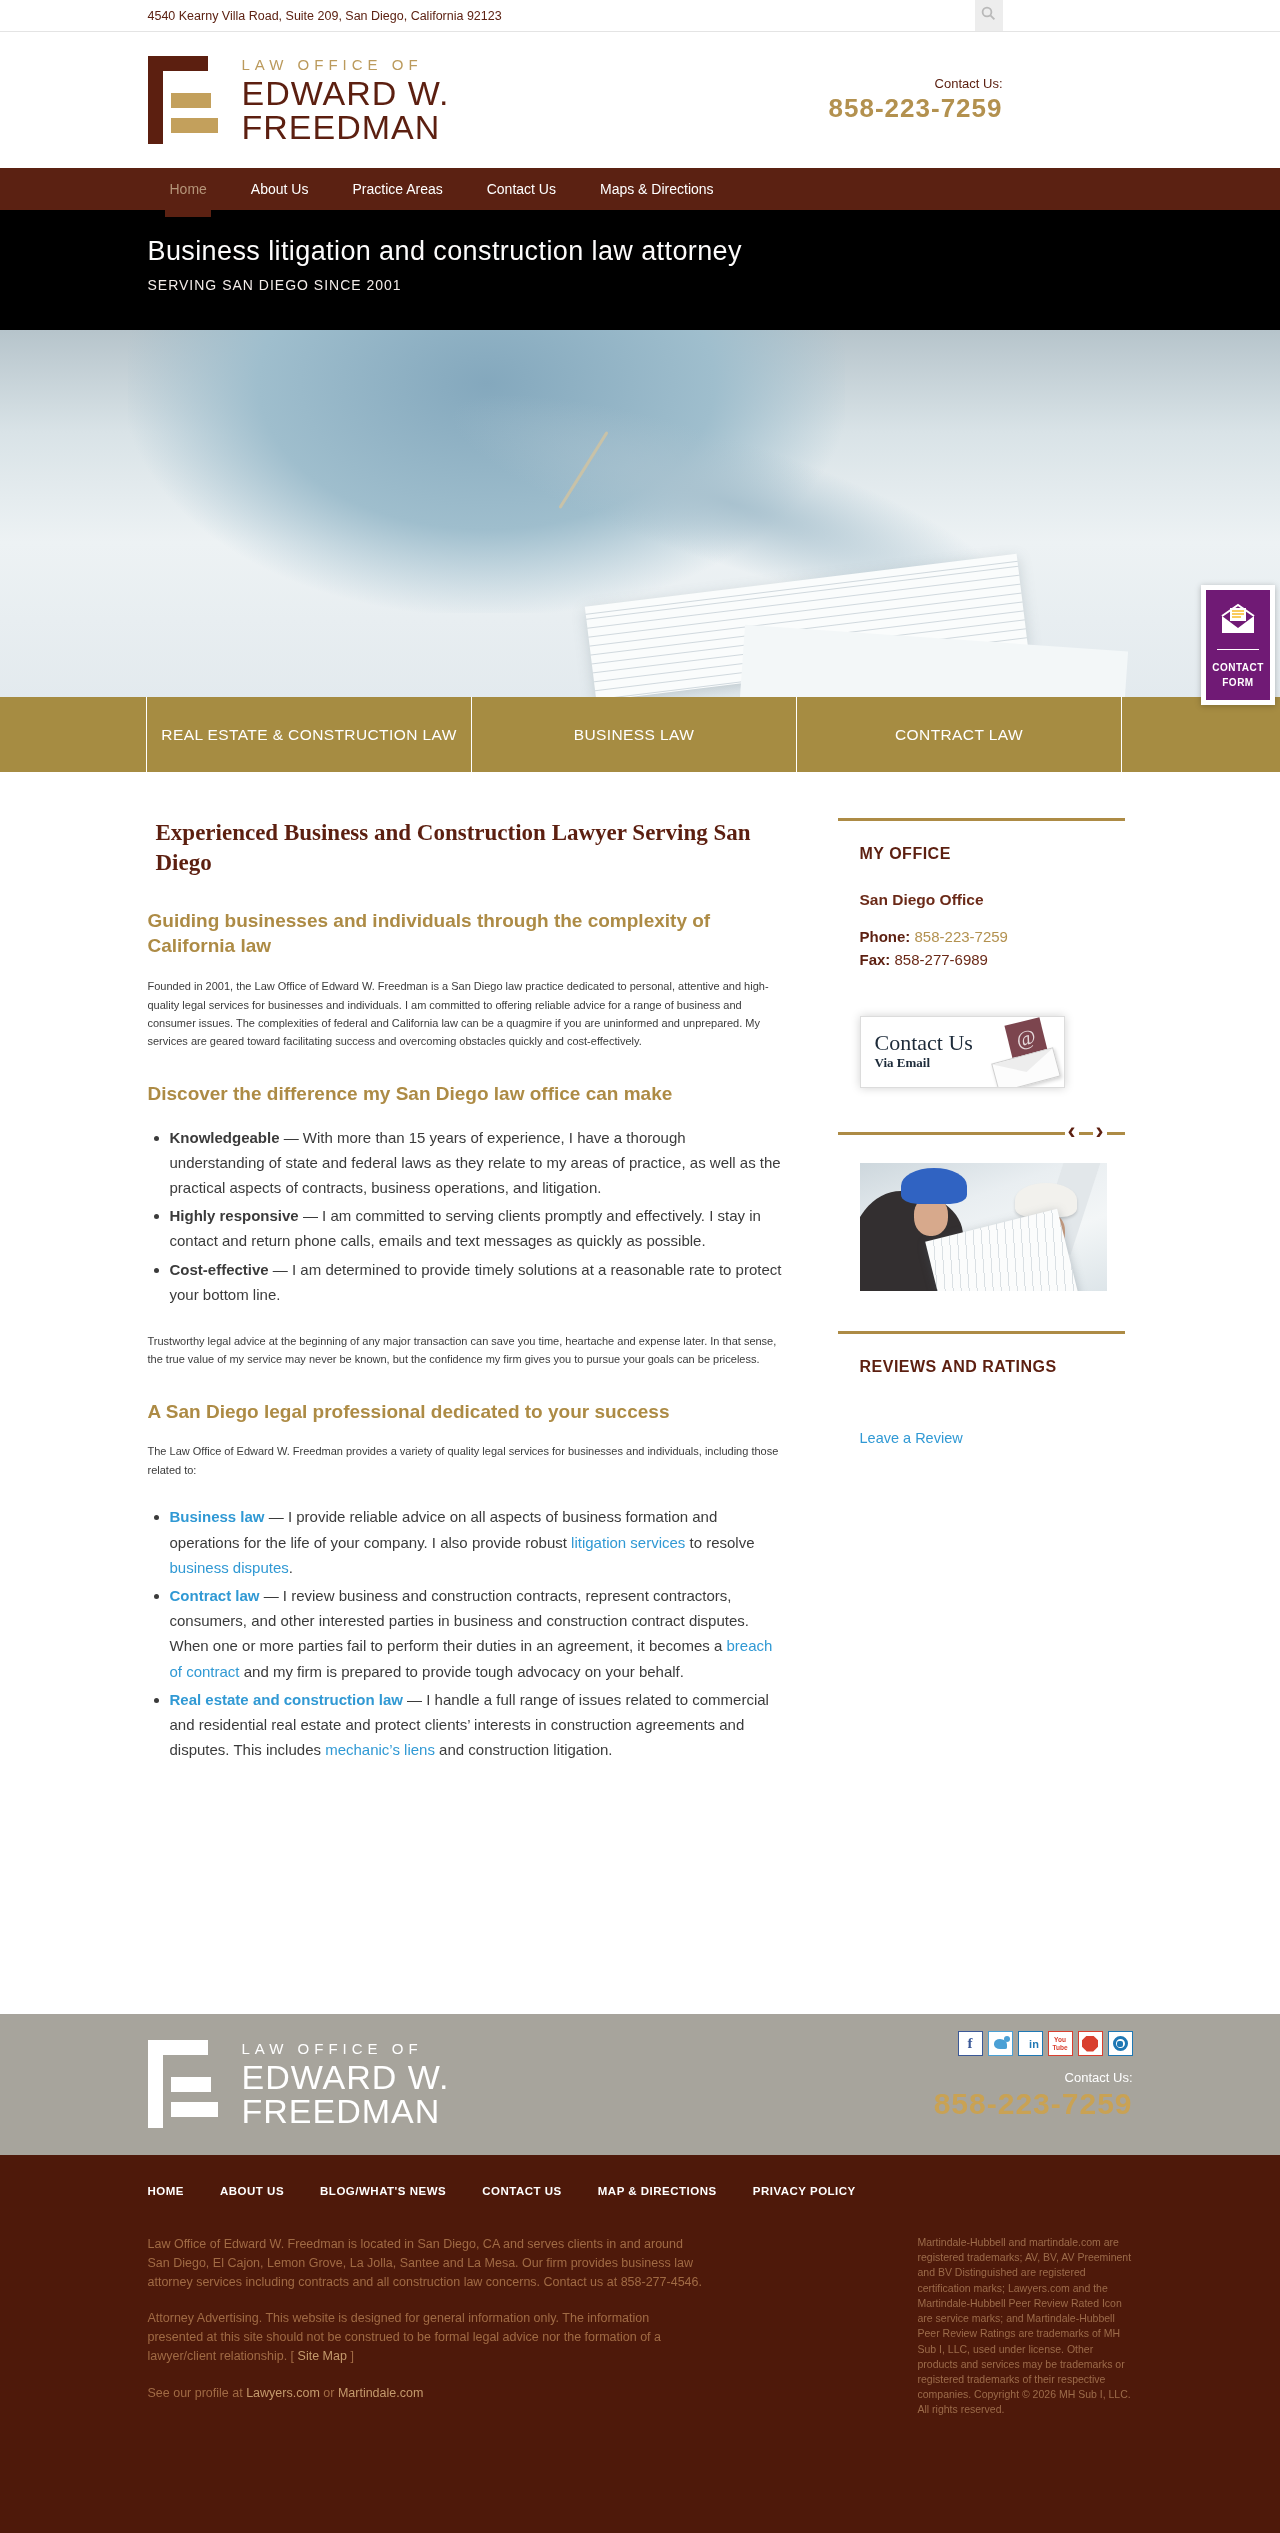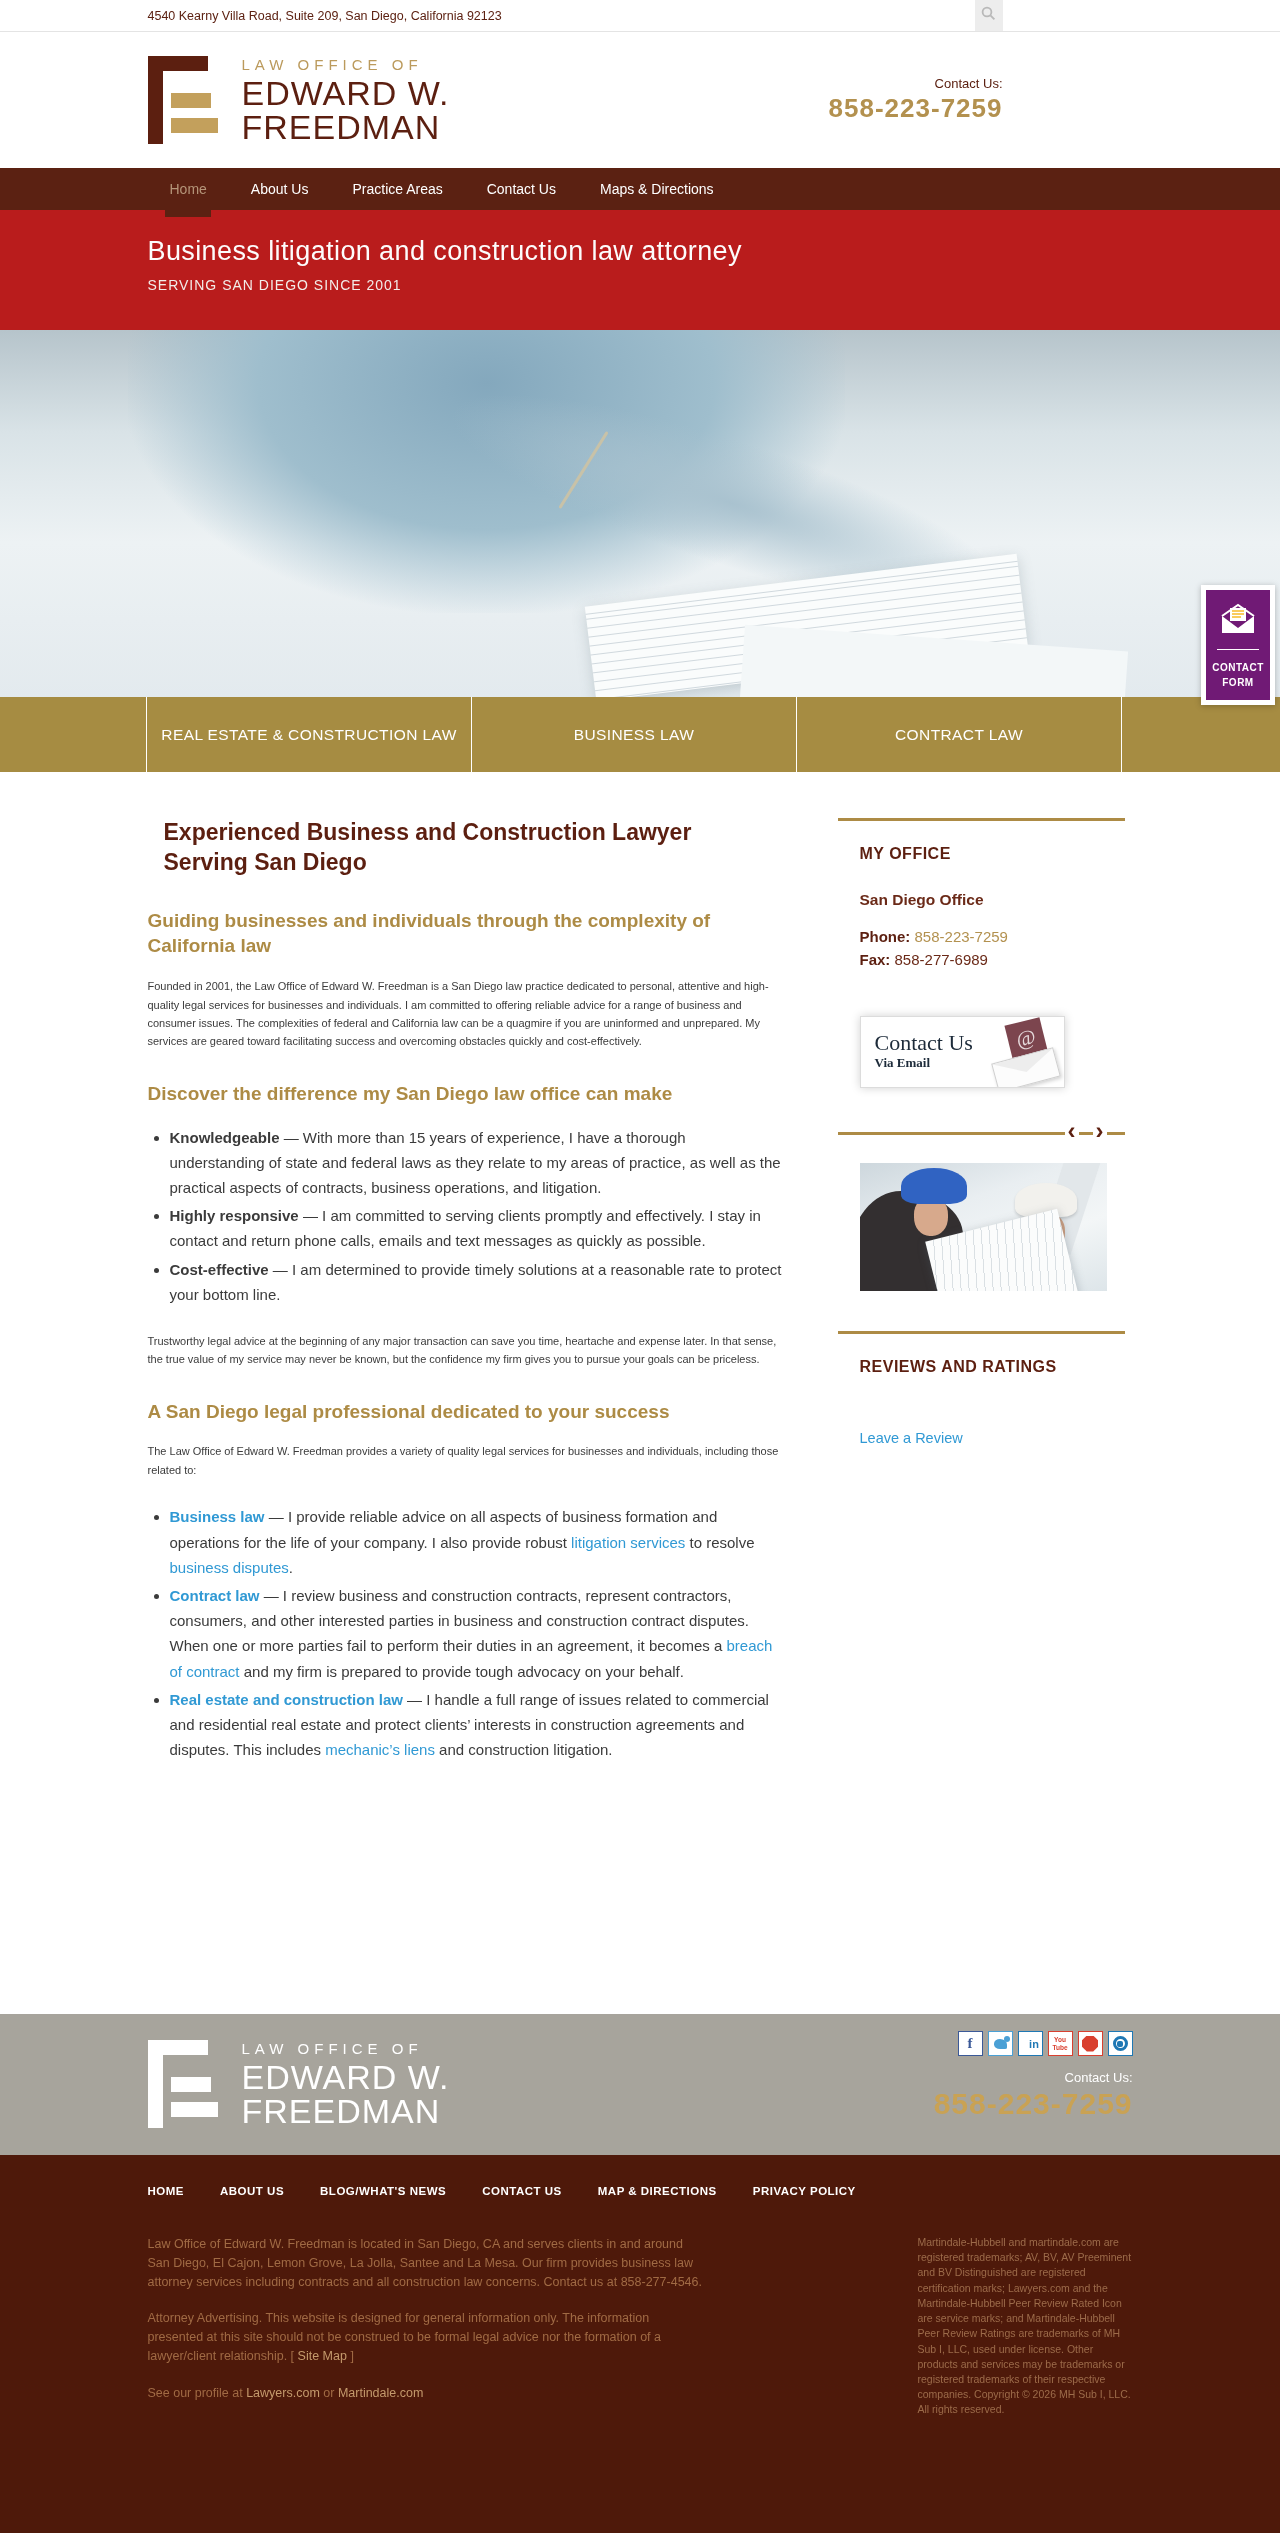--- a/index.html
+++ b/index.html
@@ -35,21 +35,21 @@
 
   
   .nav { height:42px; background:#5b2112; position:relative; z-index:5; }
   .nav .container { display:flex; height:100%; }
   .nav-item { color:#fff; font-size:14px; line-height:42px; padding:0 22px; position:relative; cursor:pointer; text-decoration:none; }
   .nav-item.active { color:#b59579; }
   .nav-item.active::after { content:""; position:absolute; left:50%; transform:translateX(-50%);
     bottom:-7px; width:46px; height:7px; background:#5b2112; }
 
   
-  .hero { height:120px; background:#b91c1c; }
+  .hero { height:120px; background:#000000; }
   .hero .container { padding-top:26px; }
   .hero-title { color:#fdfcfc; font-size:27px; font-weight:normal; letter-spacing:0.4px; margin:0 0 10px; }
   .hero-sub { color:#f3ece9; font-size:14px; letter-spacing:1px; }
 
   
   .photo { height:367px; position:relative; overflow:hidden;
     background:linear-gradient(180deg,#b6c4cb 0%,#d9e3e7 28%,#edf2f4 58%,#e3eaee 100%); }
   .ph-shirt { position:absolute; left:10%; top:-48%; width:56%; height:125%;
     background:radial-gradient(ellipse at center,#84a8bd 0%,#9fbecd 45%,rgba(159,190,205,0) 72%); }
   .ph-arm { position:absolute; left:34%; top:30%; width:46%; height:34%;
@@ -72,21 +72,21 @@
   .goldbar { height:75px; background:#a68c42; display:flex; }
   .gb-spacer-l { width:147px; border-right:1px solid #fff; }
   .gb-cell { width:325px; border-right:1px solid #fff; display:flex; align-items:center; justify-content:center;
     color:#fff; font-size:15.5px; letter-spacing:0.4px; text-align:center; cursor:pointer; }
   .gb-spacer-r { flex:1; }
 
   
   .main-wrap { height:1242px; overflow:hidden; }
   .main-cols { display:flex; gap:55px; padding-top:46px; }
   .content { width:635px; }
-  .content h1 { font-size:23px; color:#5c1f10; line-height:1.3; margin:0 16px 24px; }
+  .content h1 { font-size:23px; color:#5c1f10; line-height:1.3; margin:0 8px 24px;font-family:Liberation Serif, serif; }
   .content h2 { font-size:19px; line-height:1.35; margin:30px 0 18px; }
   .h2-gold { color:#ad8b45; }
   .content p { font-size:11px; color:#3b3b3b; line-height:1.68; margin:0 0 25px; }
   .content ul { margin:0 0 25px; padding-left:22px; }
   .content li { font-size:15px; color:#3b3b3b; line-height:1.68; margin-bottom:3px; }
   .term { font-weight:bold; }
   .lb { color:#3099d4; font-weight:bold; cursor:pointer; }
   .lk { color:#3099d4; cursor:pointer; }
 
   

